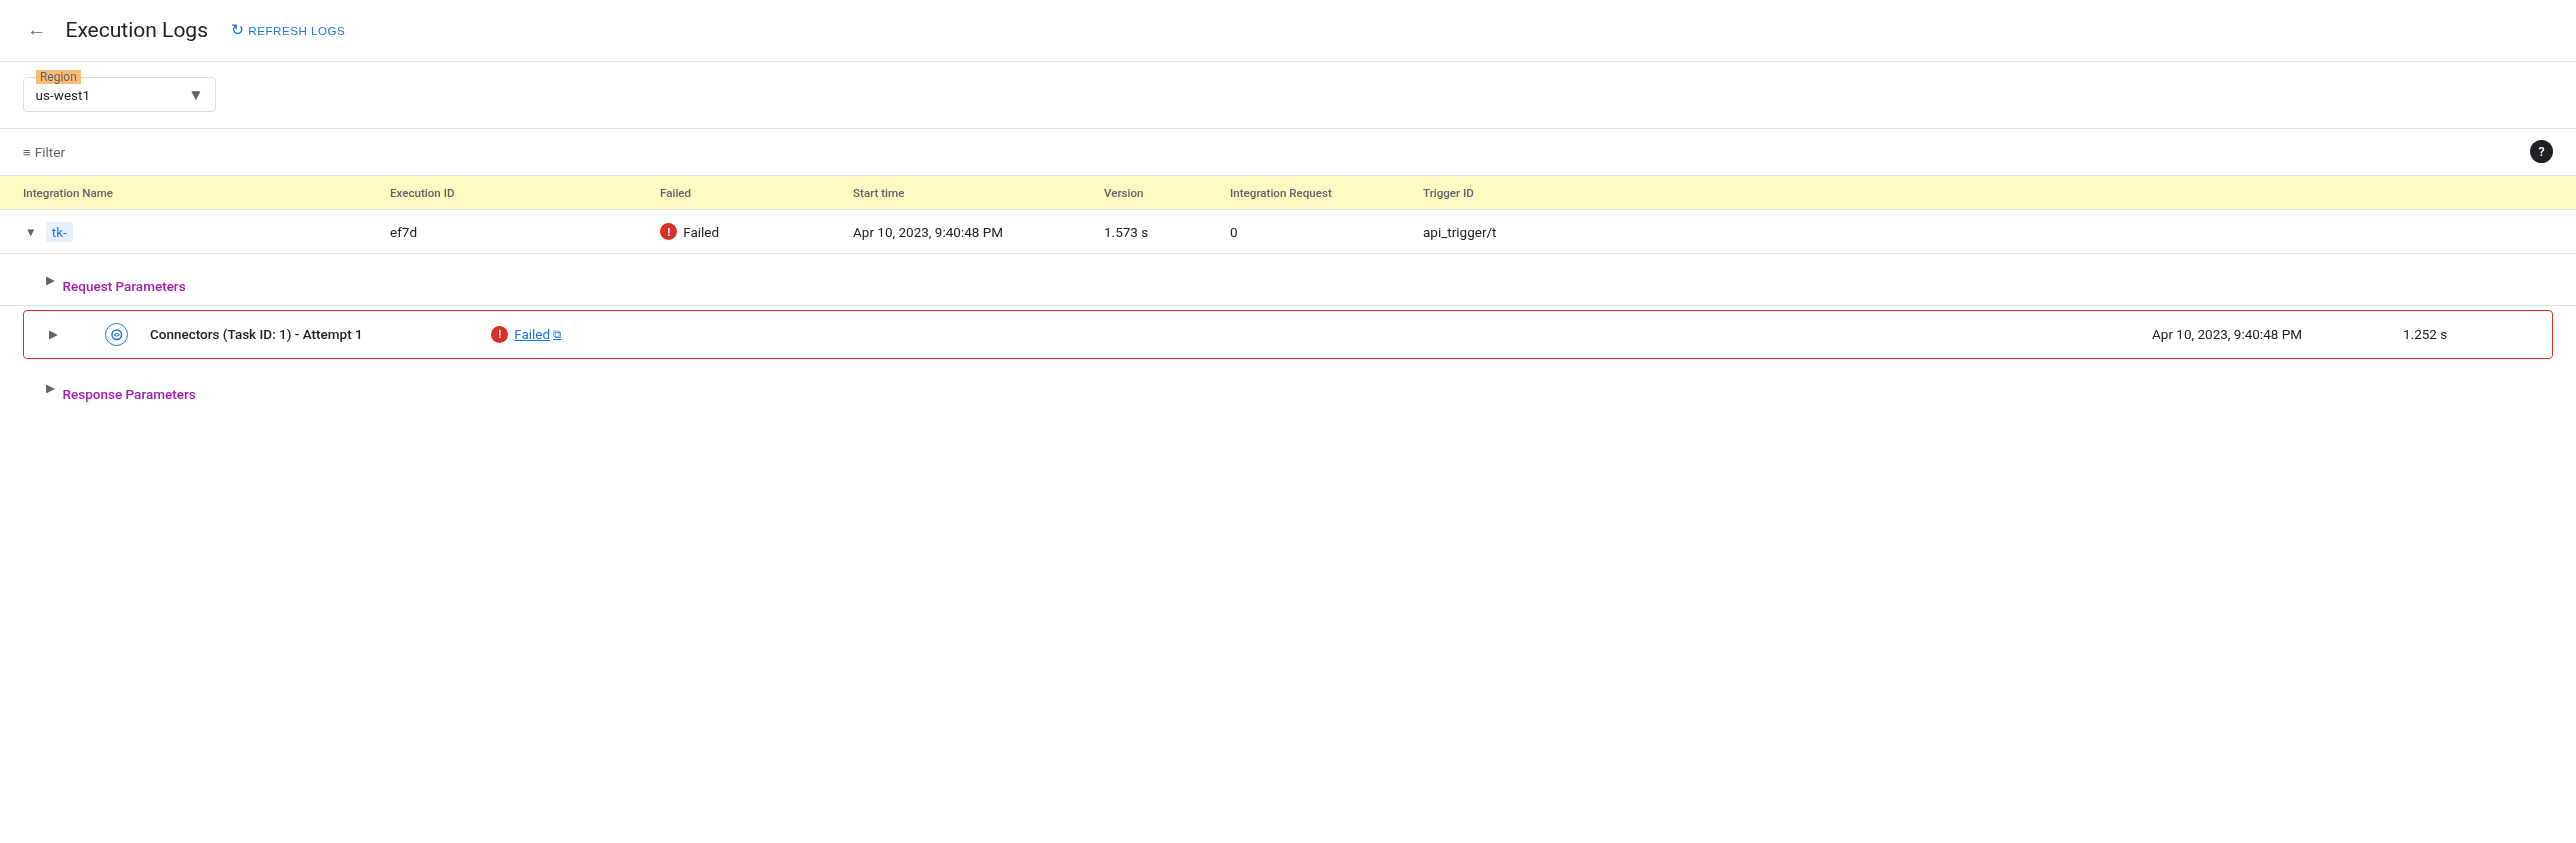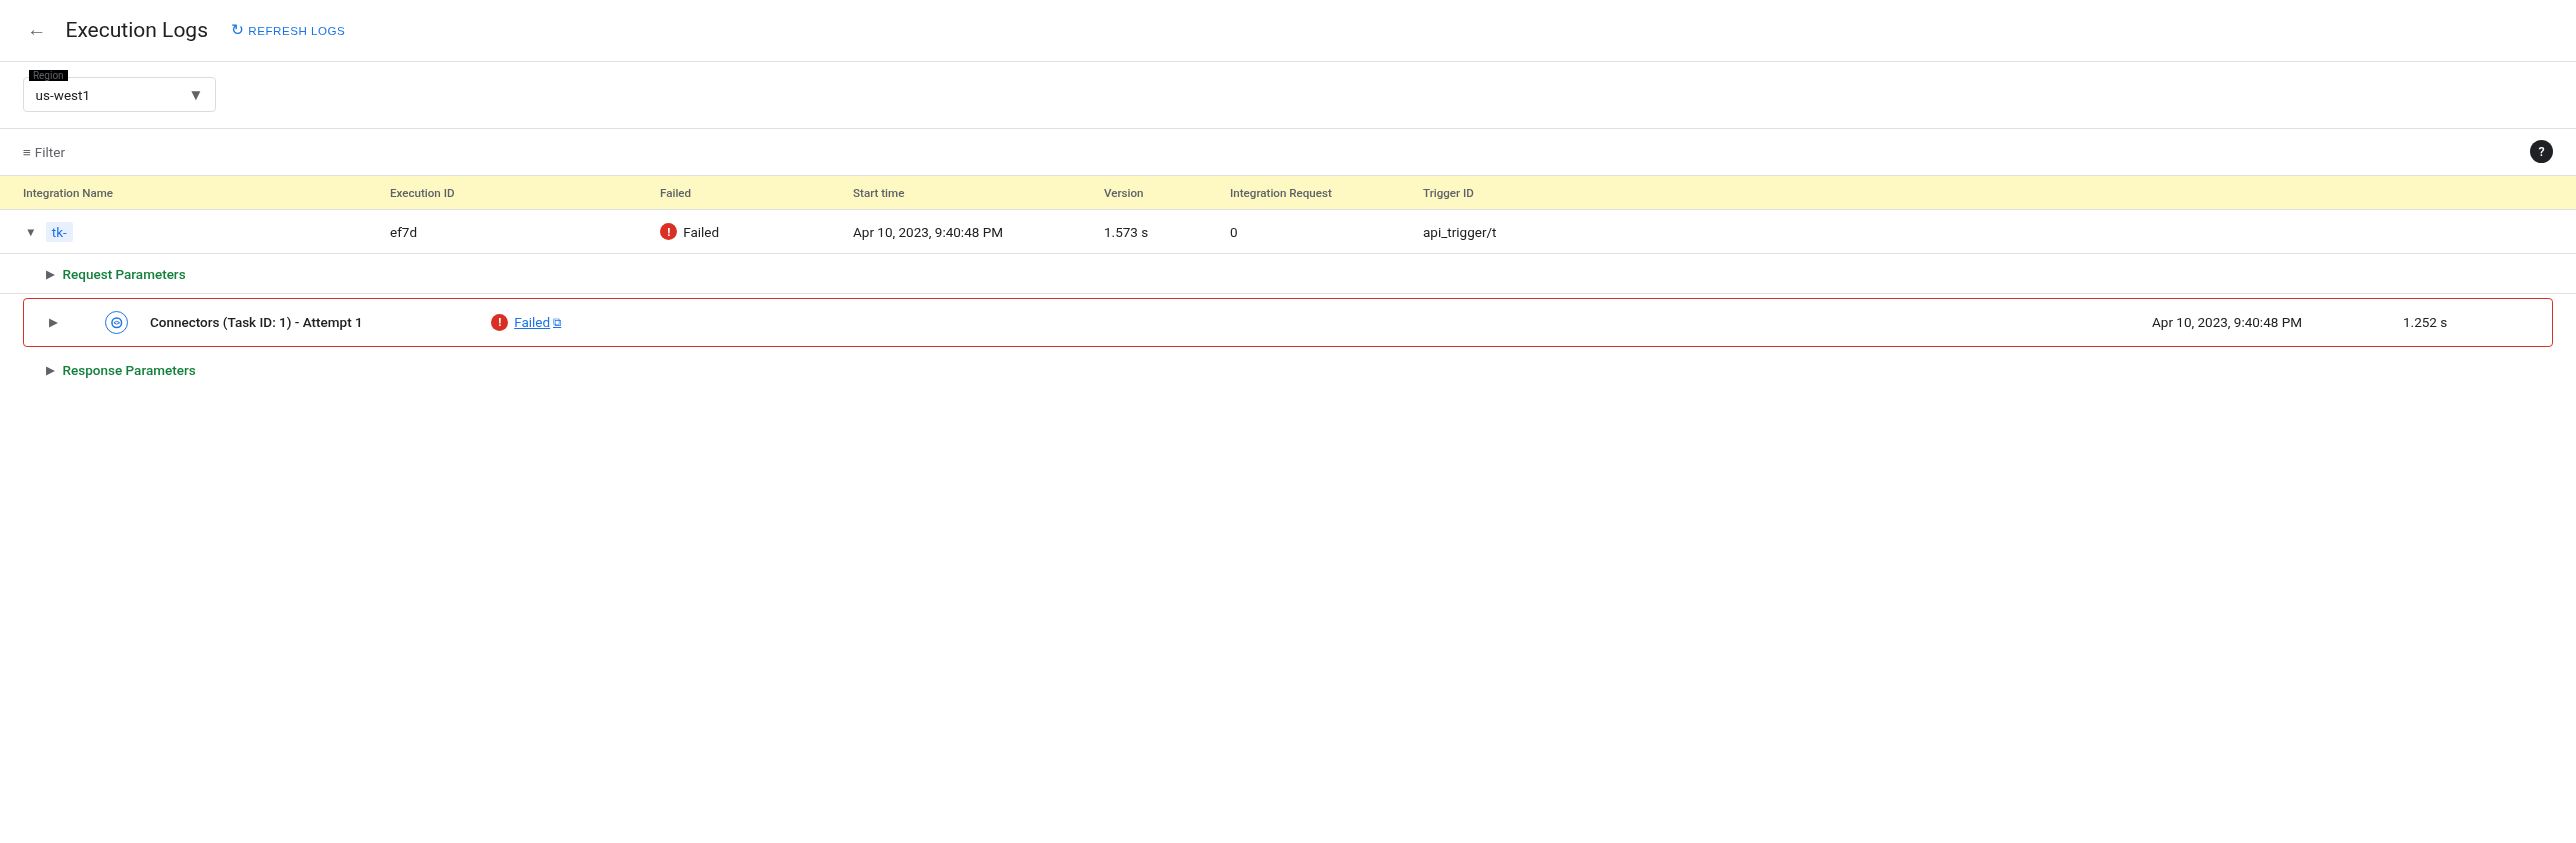--- a/index.html
+++ b/index.html
@@ -60,24 +60,24 @@
       display: inline-block;
       position: relative;
       border: 1px solid #dadce0;
       border-radius: 3.9px;
       padding: 7.7px 11.6px;
       min-width: 193px;
     }
     .region-label {
       position: absolute;
       top: -7.7px;
-      left: 5px;
-      background: #000000;
+      left: 12px;
+      background: #fdba74;
       padding: 0 3.9px;
-      font-size: 10px;
+      font-size: 12px;
       color: #5f6368;
     }
     .region-select-inner {
       display: flex;
       align-items: center;
       justify-content: space-between;
       gap: 7.7px;
     }
     .region-value {
       font-size: 13.5px;
@@ -184,22 +184,23 @@
     .sub-row {
       display: flex;
       align-items: center;
       padding: 11.6px 23px 11.6px 46px;
       border-bottom: 1px solid #e0e0e0;
       font-size: 13.5px;
       gap: 7.7px;
     }
     .sub-row-label {
       font-size: 13.5px;
-      color: #15803d;
+      color: #a21caf;
       font-weight: 500;
+      margin-top: 12px;
     }
     .connector-row {
       display: grid;
       grid-template-columns: 58px 386px 1fr 251px 126px;
       align-items: center;
       padding: 11.6px 23px;
       border: 1.9px solid #d93025;
       border-radius: 3.9px;
       margin: 3.9px 23px;
       font-size: 13.5px;

